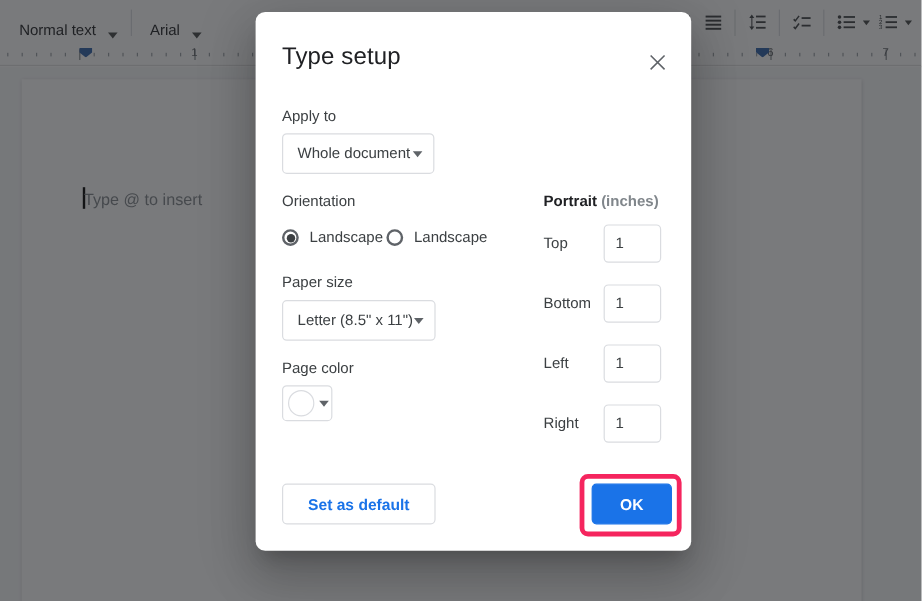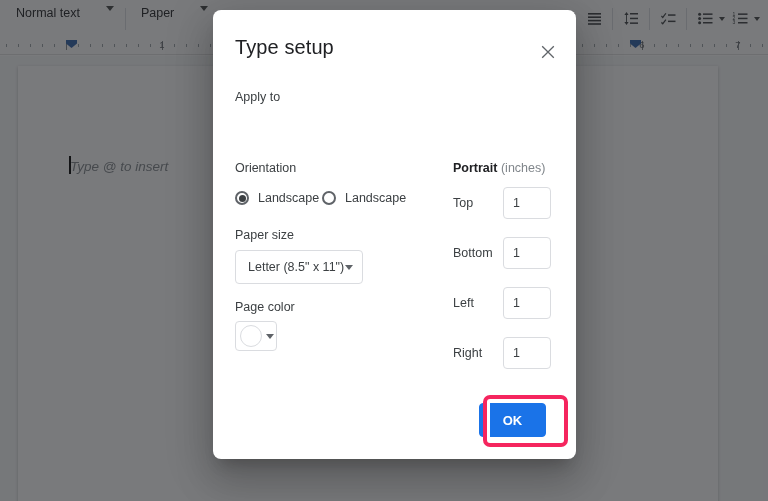--- a/index.html
+++ b/index.html
@@ -11,22 +11,22 @@
 
   
   #app-background{position:absolute;inset:0;background:#ffffff;}
 
   .toolbar{
     position:absolute;left:0;top:0;width:768px;height:37px;
     background:#ffffff;display:flex;align-items:center;
     box-sizing:border-box;padding:0 6px;
   }
   .tb-select{
-    display:flex;align-items:flex-start;height:26px;padding:0 6px 0 10px;
-    font-size:12.5px;color:#202124;border-radius:4px;white-space:nowrap;gap:16px;
+    display:flex;align-items:flex-end;height:26px;padding:0 6px 0 10px;
+    font-size:12.5px;color:#202124;border-radius:4px;white-space:nowrap;
   }
   .tb-select .caret{
     margin-left:10px;width:0;height:0;border-left:4px solid transparent;
     border-right:4px solid transparent;border-top:5px solid #444746;
   }
   .tb-sep{width:1px;height:22px;background:#dadce0;margin:0 5px;flex:none;}
   .tb-icon{width:26px;height:26px;display:flex;align-items:center;justify-content:center;flex:none;}
   .tb-icon svg{display:block;}
   .tb-caret-sm{width:0;height:0;border-left:3.5px solid transparent;
     border-right:3.5px solid transparent;border-top:4.5px solid #444746;margin-left:1px;margin-right:2px;}
@@ -46,21 +46,21 @@
     clip-path:polygon(0 0,100% 0,100% 45%,50% 100%,0 45%);
   }
 
   
   .doc-area{position:absolute;left:0;top:56px;width:768px;height:445px;background:#f8f9fa;}
   .doc-page{
     position:absolute;left:18px;top:10px;width:700px;height:440px;background:#ffffff;
     box-shadow:0 1px 3px rgba(60,64,67,.3);
   }
   .doc-placeholder{
-    position:absolute;left:52px;top:93px;font-size:13.5px;font-style:italic;
+    position:absolute;left:52px;top:93px;font-size:13.5px;
     color:#80868b;white-space:nowrap;
   }
   .doc-caret{
     position:absolute;left:51px;top:90px;width:1.5px;height:18px;background:#000;
   }
 
   
   #scrim{position:absolute;inset:0;background:rgba(32,33,36,.60);}
 
   
@@ -74,21 +74,21 @@
     position:absolute;left:22px;top:26px;font-size:20px;color:#202124;
     font-weight:400;letter-spacing:.1px;
   }
   .dlg-close{
     position:absolute;right:16px;top:30px;width:24px;height:24px;
     display:flex;align-items:center;justify-content:center;border-radius:50%;
   }
 
   .section-label{position:absolute;font-size:12.5px;color:#3c4043;white-space:nowrap;}
   .section-label.bold{font-weight:bold;color:#202124;}
-  .muted{color:#80868b;font-weight:normal;}
+  .muted{color:#80868b;font-weight:bold;}
 
   .dropdown{
     position:absolute;height:34px;border:1px solid #dadce0;border-radius:4px;
     background:#fff;display:flex;align-items:center;box-sizing:border-box;
     padding:0 9px 0 12px;font-size:12.5px;color:#3c4043;white-space:nowrap;
   }
   .dropdown .caret{
     margin-left:auto;width:0;height:0;border-left:4px solid transparent;
     border-right:4px solid transparent;border-top:5px solid #5f6368;
   }
@@ -137,21 +137,21 @@
 
 <div id="app-background">
 
   <div class="toolbar">
     <div class="tb-select">
       <span>Normal text</span>
       <span class="caret"></span>
     </div>
     <div class="tb-sep"></div>
     <div class="tb-select" style="min-width:100px">
-      <span>Paper</span>
+      <span>Arial</span>
       <span class="caret"></span>
     </div>
 
     <div style="flex:1"></div>
 
     <div class="tb-icon">
       <svg width="17" height="17" viewBox="0 0 17 17">
           <g fill="#3c4043">
         <rect x="2" y="3" width="13" height="1.6"></rect>
             <rect x="5" y="6.4" width="10" height="1.6"></rect>
@@ -311,20 +311,24 @@
 
   <div class="dlg-title">Type setup</div>
 
   <div class="dlg-close">
     <svg width="14" height="14" viewBox="0 0 14 14">
       <path d="M1.2 1.2 L12.8 12.8 M12.8 1.2 L1.2 12.8" stroke="#5f6368" stroke-width="1.3"></path>
     </svg>
   </div>
 
   <div class="section-label" style="left:22px;top:80px">Apply to</div>
+  <div class="dropdown" style="left:22px;top:101px;width:127px">
+    <span>Whole document</span>
+    <span class="caret"></span>
+  </div>
 
   <div class="section-label" style="left:22px;top:151px">Orientation</div>
   <div class="radio-row" style="left:22px;top:181px">
     <span class="radio checked"></span>
     <span class="radio-label">Landscape</span>
   </div>
   <div class="radio-row" style="left:109px;top:181px">
     <span class="radio"></span>
     <span class="radio-label">Landscape</span>
   </div>
@@ -351,16 +355,17 @@
 
   <div class="margin-label" style="left:240px;top:236px">Bottom</div>
   <input class="margin-input" style="left: 290px; top: 227px;" readonly="" value="1">
 
   <div class="margin-label" style="left:240px;top:286px">Left</div>
   <input class="margin-input" style="left: 290px; top: 277px;" readonly="" value="1">
 
   <div class="margin-label" style="left:240px;top:336px">Right</div>
   <input class="margin-input" style="left: 290px; top: 327px;" readonly="" value="1">
 
-  <div class="btn primary" style="left:266px;top:393px;width:67px">OK</div>
+  <div class="btn" style="left:22px;top:393px;width:128px">Set as default</div>
+  <div class="btn primary" style="left:280px;top:393px;width:67px">OK</div>
 </div>
 
 <div id="ok-highlight"></div>
 
 </body></html>

